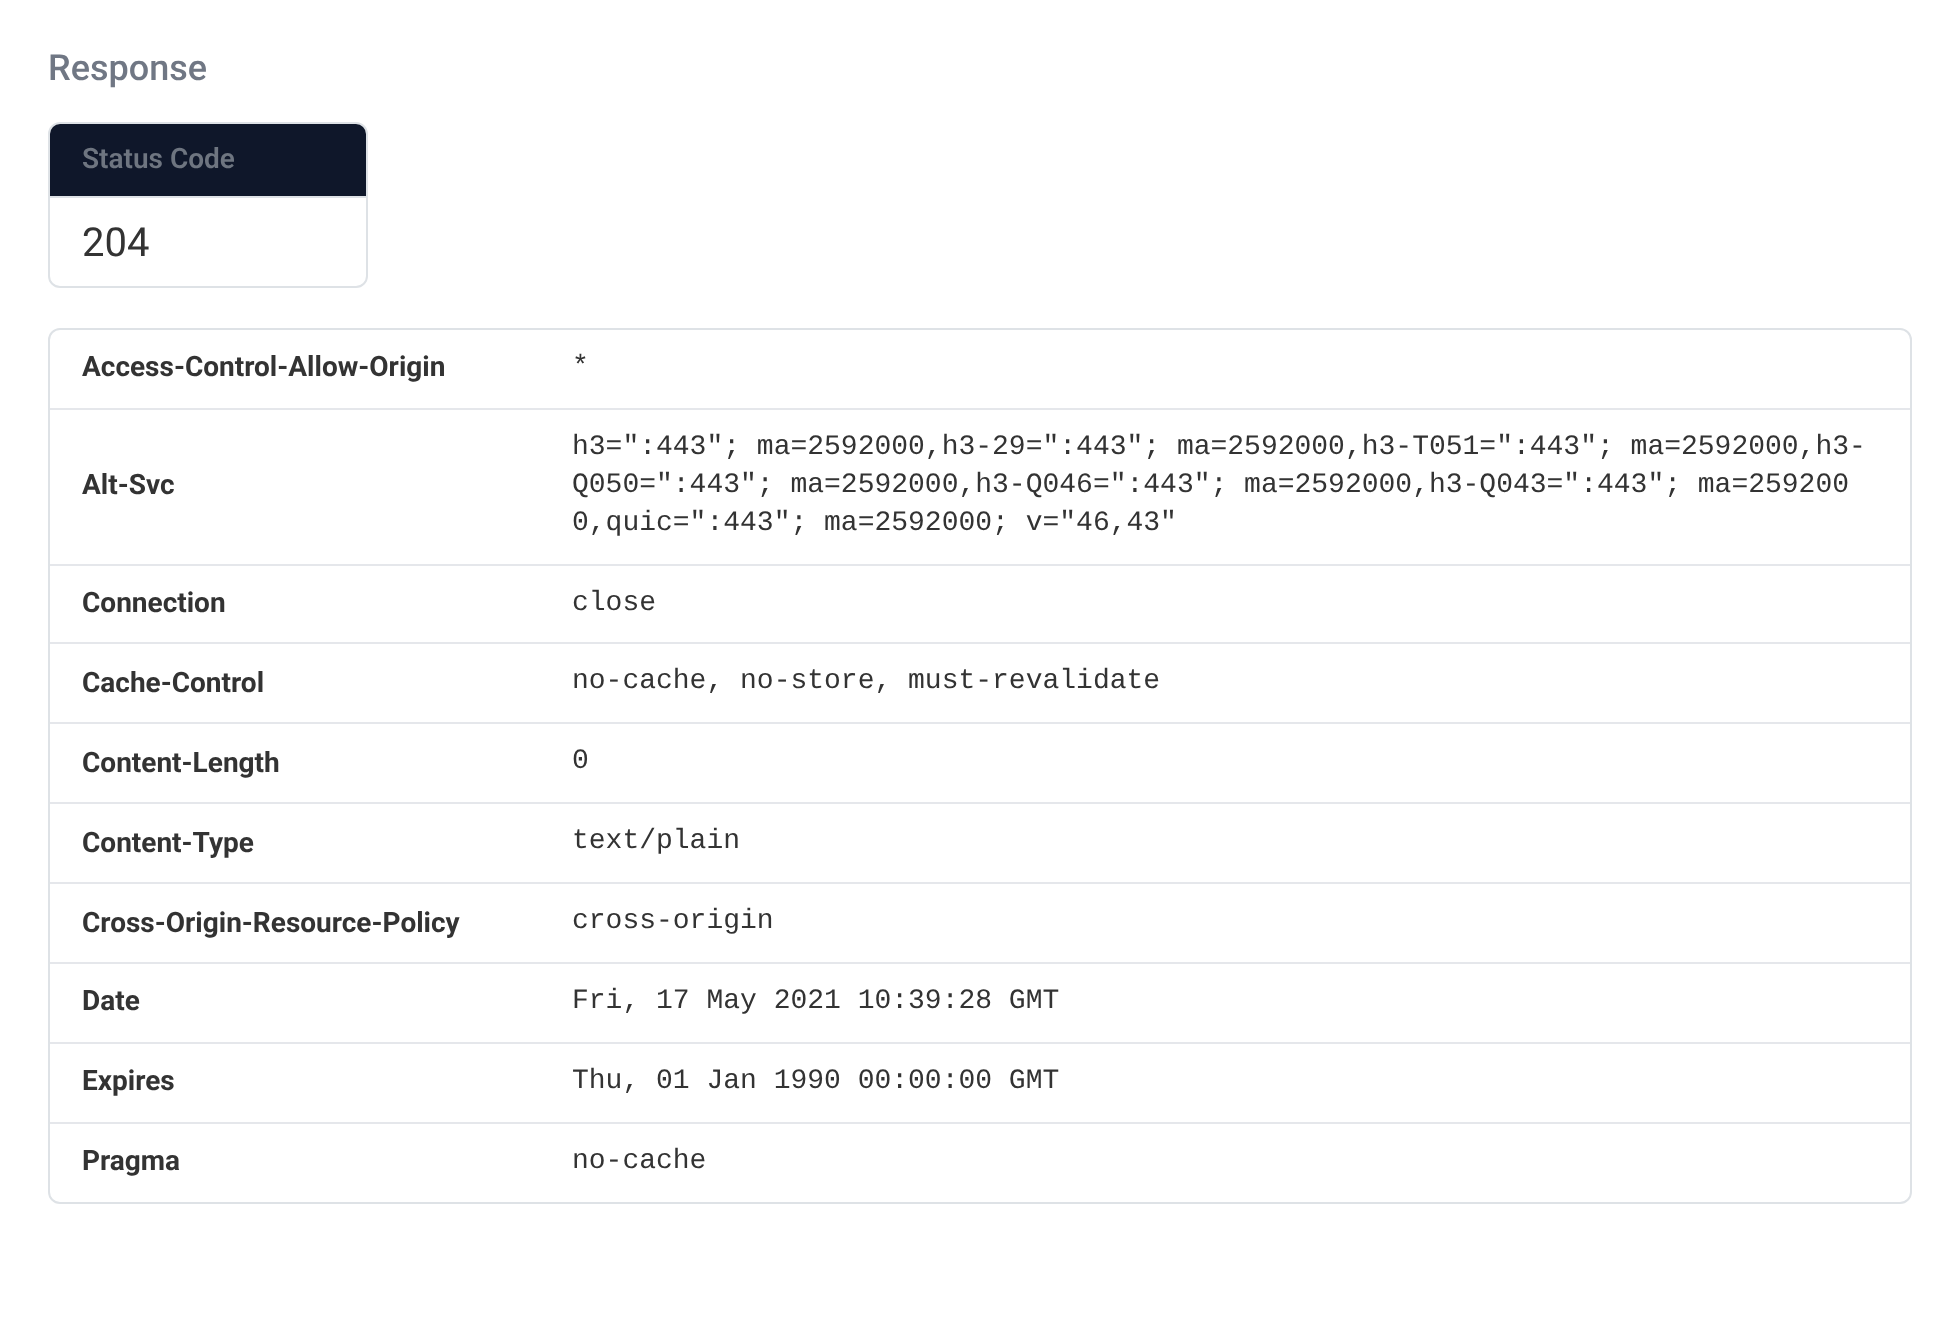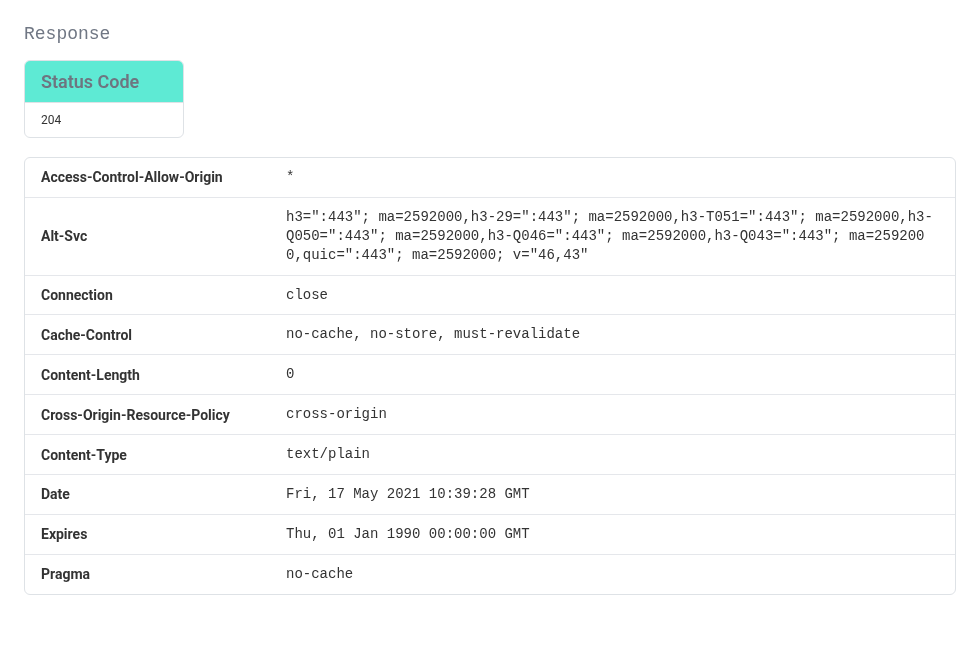--- a/index.html
+++ b/index.html
@@ -12,45 +12,44 @@
       background: #ffffff;
       padding: 24px;
       color: #333;
       font-size: 14px;
     }
     .section-title {
       font-size: 18px;
       font-weight: 500;
       color: #707784;
       margin-bottom: 16px;
-      font-family: Liberation Mono, monospace;
     }
     .panel {
       border: 1px solid #dee2e6;
       border-radius: 6px;
       margin-bottom: 16px;
       overflow: hidden;
       display: inline-block;
       min-width: 160px;
     }
     .panel-full {
       display: block;
       width: 100%;
     }
     .panel-header {
-      background: #5eead4;
+      background: #0f172a;
       padding: 10px 16px;
-      font-size: 18px;
+      font-size: 14px;
       font-weight: 600;
       color: #6e7580;
       border-bottom: 1px solid #dee2e6;
     }
     .panel-body {
       padding: 10px 16px;
-      font-size: 12px;
+      font-size: 20px;
       color: #333;
     }
     .headers-table {
       width: 100%;
       border-collapse: collapse;
     }
     .headers-table td {
       padding: 10px 16px;
       border-bottom: 1px solid #e5e7eb;
       vertical-align: middle;
@@ -101,26 +100,26 @@
         </tr>
         <tr>
           <td class="header-name-cell">Cache-Control</td>
           <td class="header-value-cell">no-cache, no-store, must-revalidate</td>
         </tr>
         <tr>
           <td class="header-name-cell">Content-Length</td>
           <td class="header-value-cell">0</td>
         </tr>
         <tr>
+          <td class="header-name-cell">Content-Type</td>
+          <td class="header-value-cell">text/plain</td>
+        </tr>
+        <tr>
           <td class="header-name-cell">Cross-Origin-Resource-Policy</td>
           <td class="header-value-cell">cross-origin</td>
-        </tr>
-        <tr>
-          <td class="header-name-cell">Content-Type</td>
-          <td class="header-value-cell">text/plain</td>
         </tr>
         <tr>
           <td class="header-name-cell">Date</td>
           <td class="header-value-cell">Fri, 17 May 2021 10:39:28 GMT</td>
         </tr>
         <tr>
           <td class="header-name-cell">Expires</td>
           <td class="header-value-cell">Thu, 01 Jan 1990 00:00:00 GMT</td>
         </tr>
         <tr>

